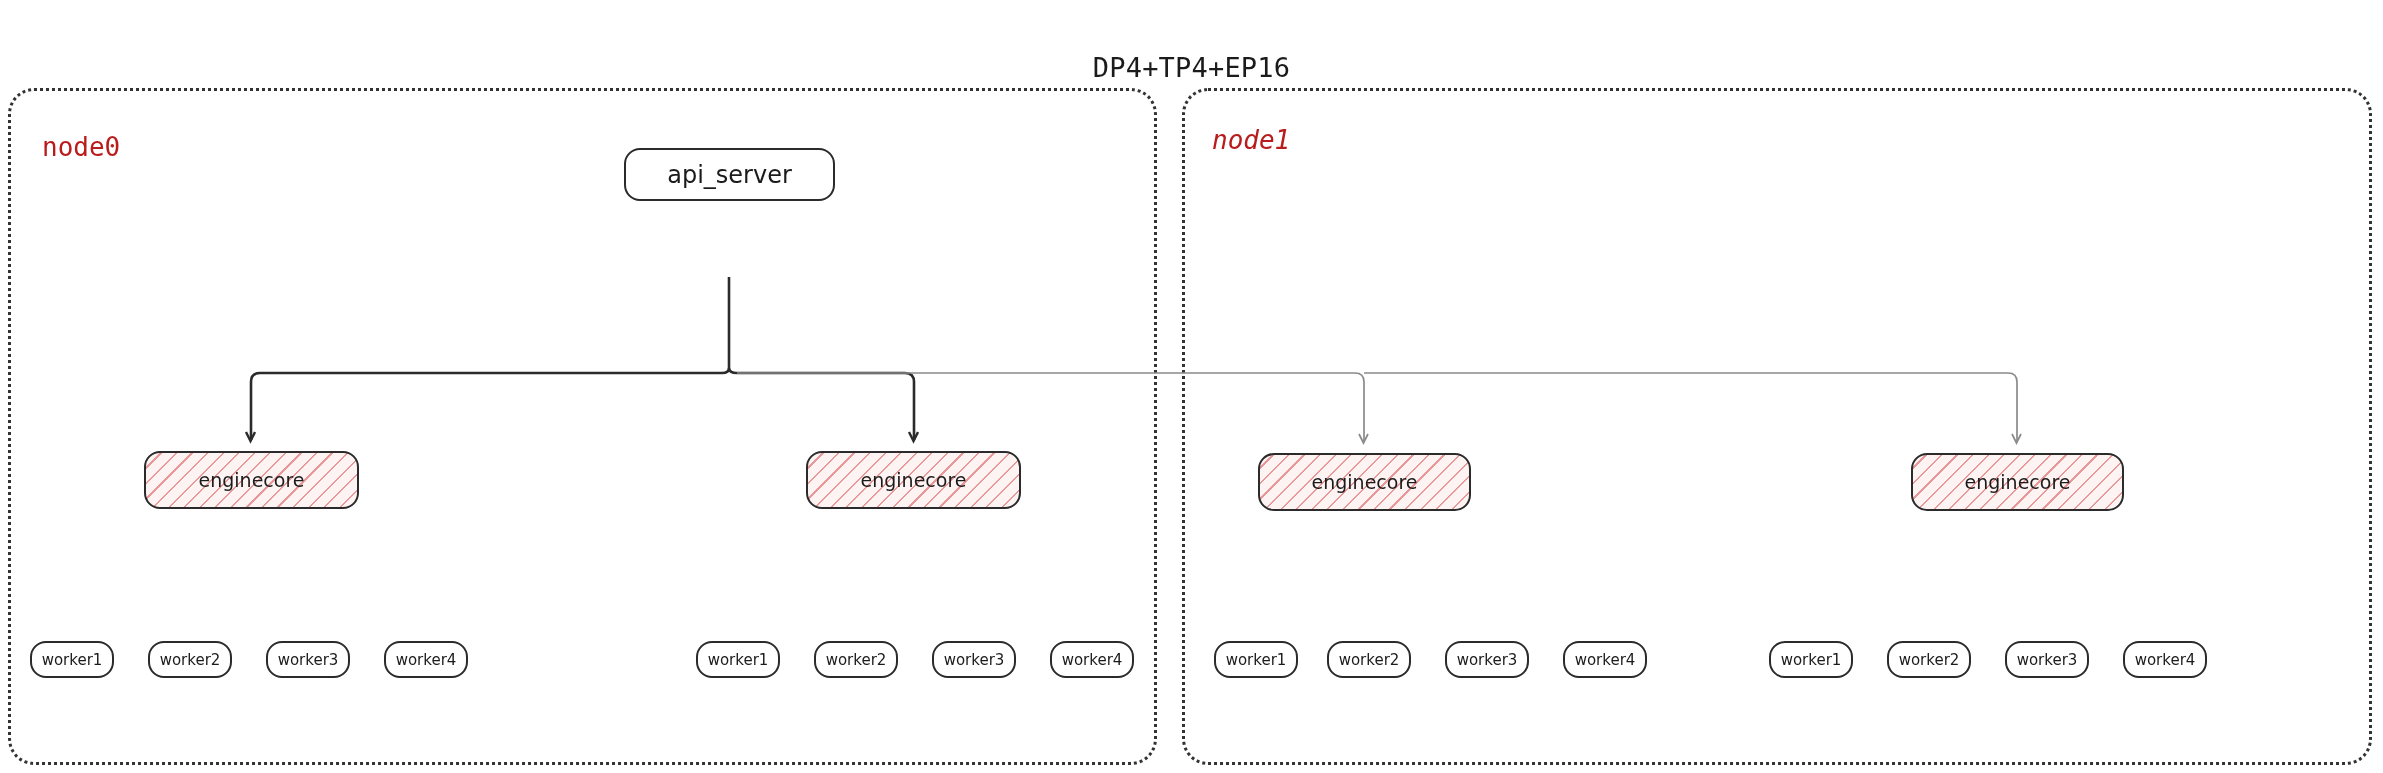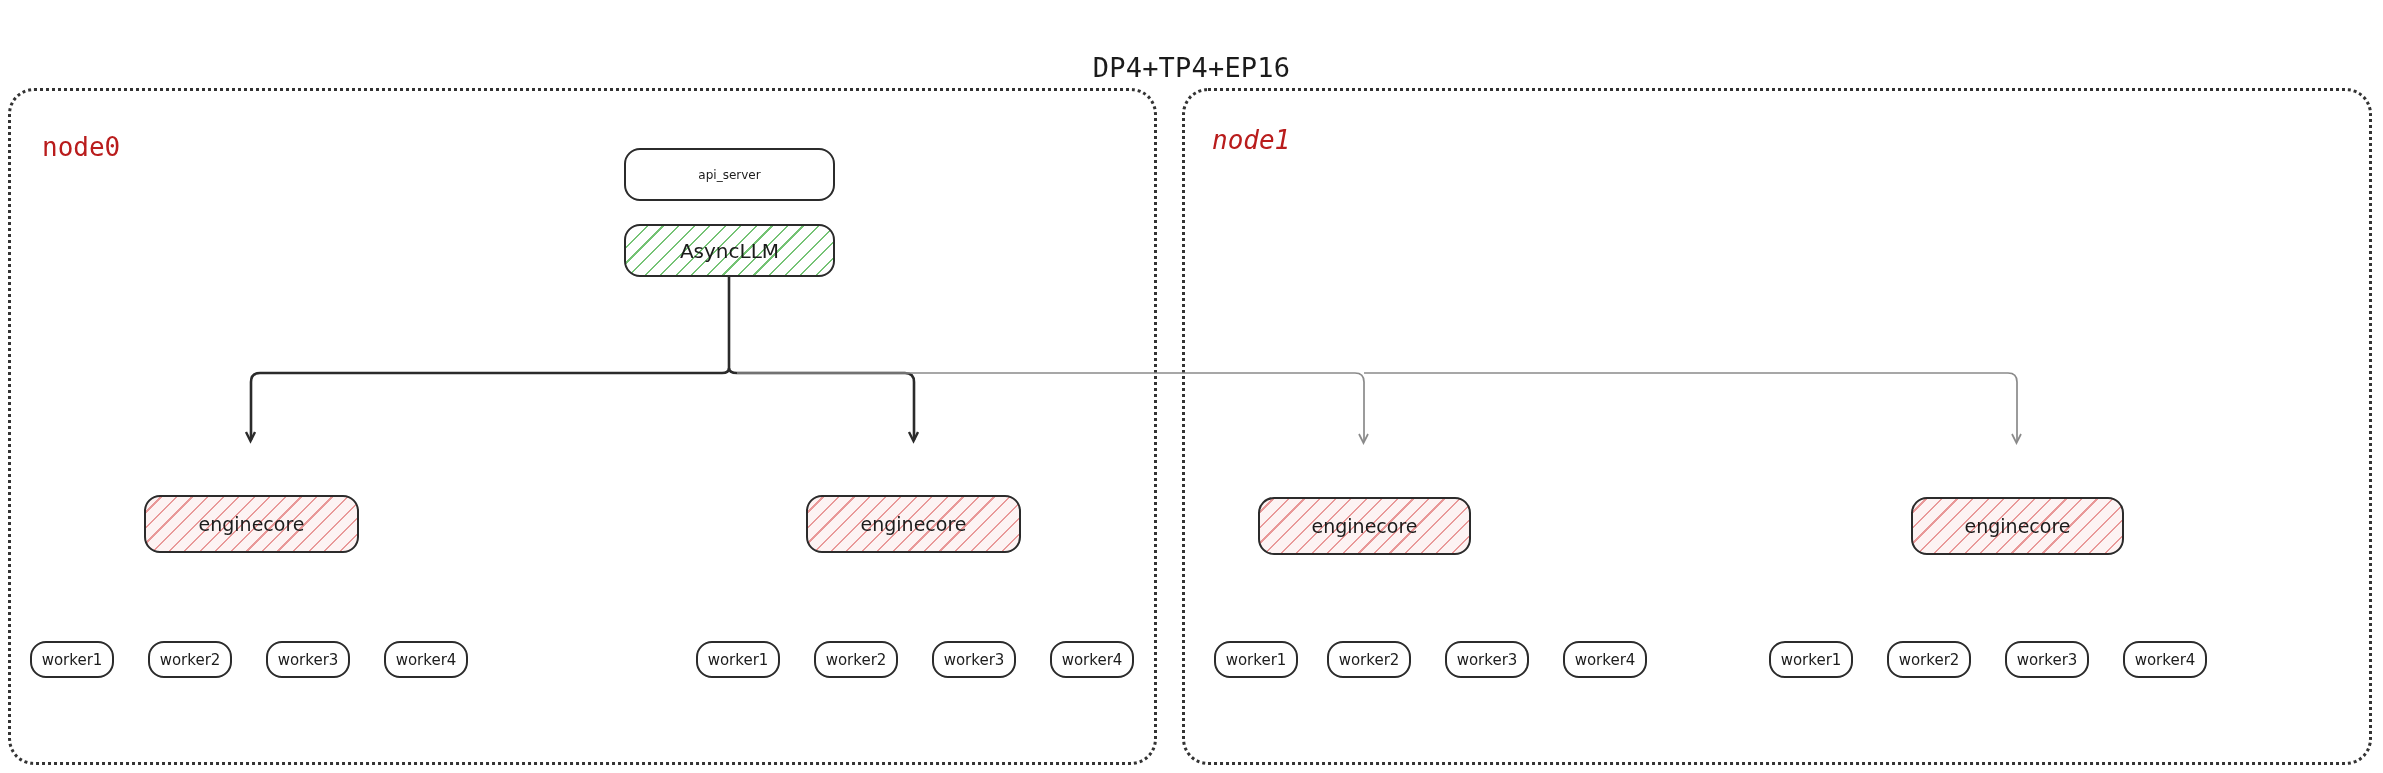--- a/index.html
+++ b/index.html
@@ -57,21 +57,21 @@
     border-radius: 14px;
     background: #ffffff;
     display: flex;
     align-items: center;
     justify-content: center;
     color: #1b1b1b;
     white-space: nowrap;
   }
 
   .box-api {
-    font-size: 12px;
+    font-size: 24px;
     border-radius: 16px;
   }
 
   .box-async {
     font-size: 20px;
     border-radius: 16px;
     background-color: #ffffff;
     background-image: repeating-linear-gradient(
         -45deg,
         rgba(92, 184, 92, 0.85) 0px,
@@ -83,21 +83,20 @@
   .box-enginecore {
     font-size: 19px;
     border-radius: 16px;
     background-color: #fdf3f3;
     background-image: repeating-linear-gradient(
         -45deg,
         rgba(226, 122, 122, 0.75) 0px,
         rgba(226, 122, 122, 0.75) 1.6px,
         rgba(255,255,255,0) 1.6px,
         rgba(255,255,255,0) 11px);
-    margin-top: 44px;
   }
 
   .box-worker {
     font-size: 15px;
     border-radius: 16px;
     border-width: 2.2px;
   }
 
   
   #connectors {
@@ -117,21 +116,20 @@
   <div class="diagram-title">DP4+TP4+EP16</div>
 
   <div class="node-box" style="left:8px; top:88px; width:1149px; height:677px;"></div>
   <div class="node-label" style="left:42px; top:132px;">node0</div>
 
   <div class="node-box" style="left:1182px; top:88px; width:1190px; height:677px;"></div>
   <div class="node-label" style="left:1212px; top:125px;font-style:italic;">node1</div>
 
   <div class="box box-api" style="left:624px; top:148px; width:211px; height:53px;">api_server</div>
 
-  <div class="box box-async" style="left:624px; top:224px; width:211px; height:53px;">AsyncLLM</div>
 
   <svg id="connectors" viewBox="0 0 2383 773" preserveAspectRatio="none">
     <defs>
       <marker id="arrow-dark" markerWidth="14" markerHeight="14" refX="9" refY="5" orient="auto" markerUnits="userSpaceOnUse">
         <path d="M1,1 L10,5.5 L1,10" fill="none" stroke="#2b2b2b" stroke-width="2.4"></path>
       </marker>
       <marker id="arrow-gray" markerWidth="14" markerHeight="14" refX="9" refY="5" orient="auto" markerUnits="userSpaceOnUse">
         <path d="M1,1 L10,5.5 L1,10" fill="none" stroke="#8a8a8a" stroke-width="1.7"></path>
       </marker>
     </defs>

